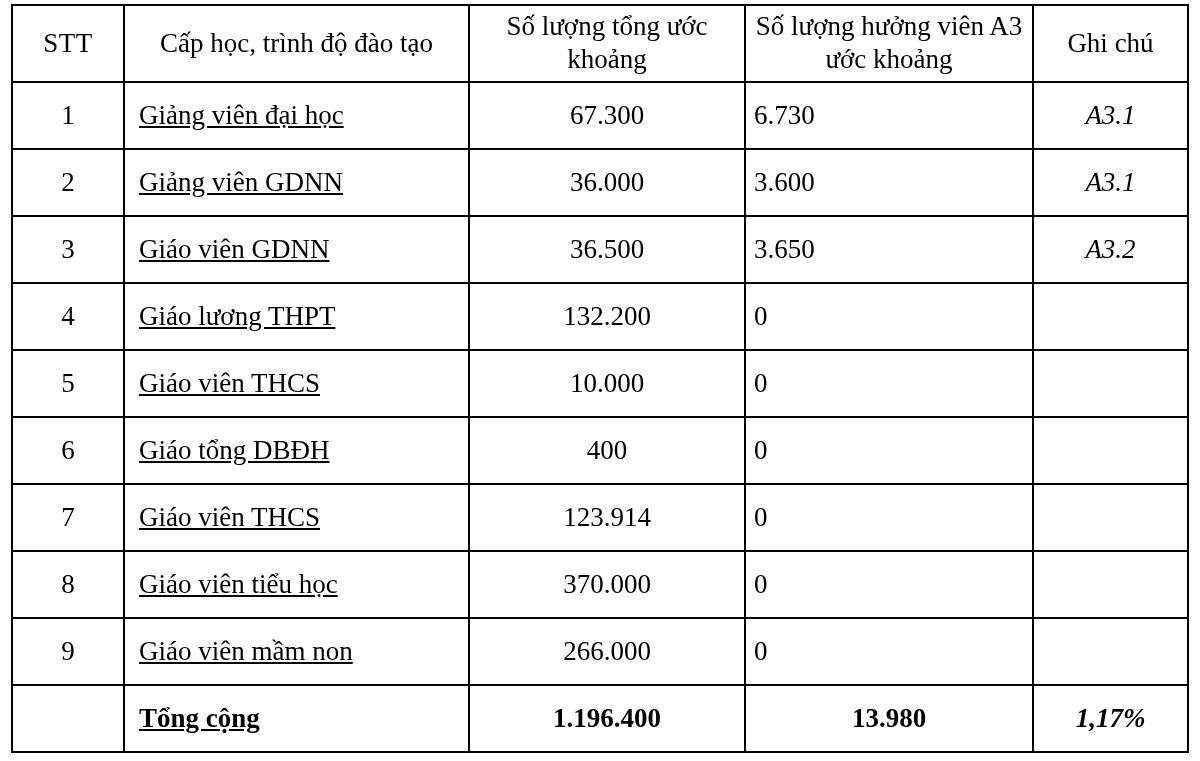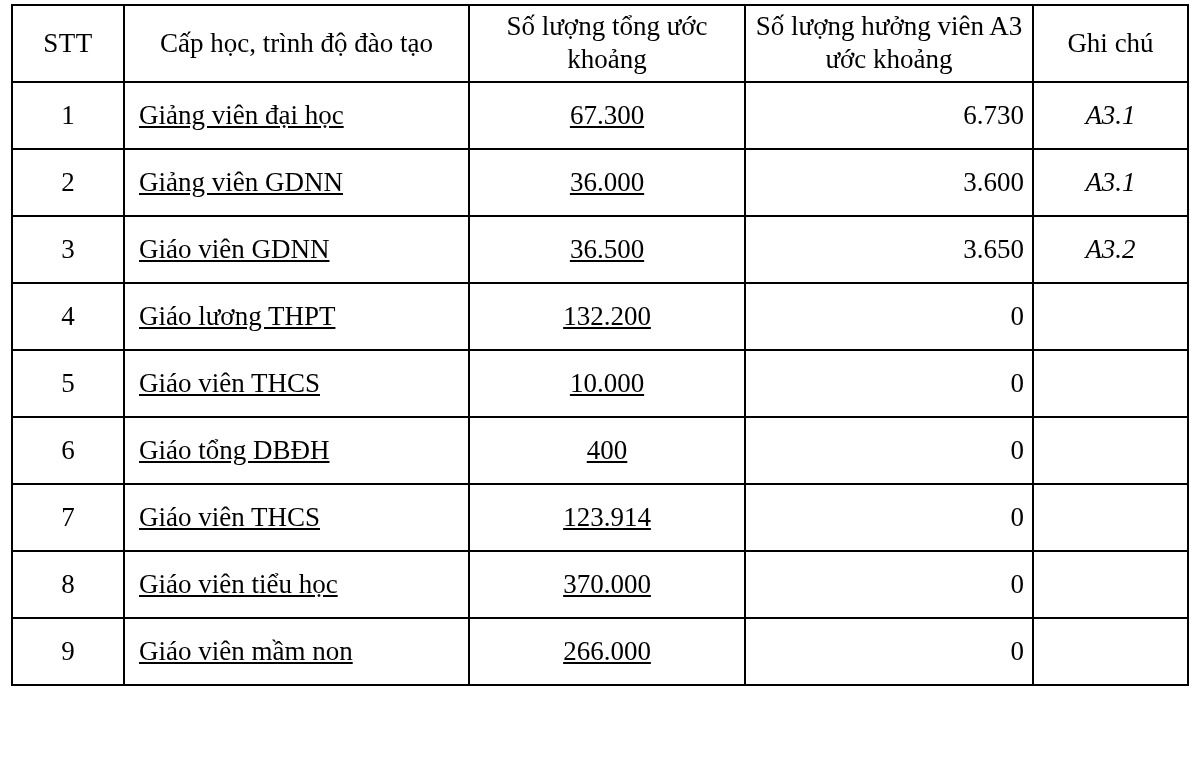--- a/index.html
+++ b/index.html
@@ -51,22 +51,22 @@
     text-align: center;
     font-size: 27px;
     line-height: 1.3;
     padding-top: 10px;
     padding-bottom: 12px;
   }
   thead th.h-stt { letter-spacing: 0.5px; }
 
   tbody td.stt   { text-align: center; }
   tbody td.level { text-align: left; padding-left: 14px; text-decoration: underline; }
-  tbody td.total { text-align: center; text-decoration: underline; }
-  tbody td.a3    { text-align: right; }
+  tbody td.total { text-align: center; }
+  tbody td.a3    { text-align: left; }
   tbody td.note  { text-align: center; font-style: italic; }
 
   tbody tr td { height: 57px; }
 
   tr.total-row td {
     font-weight: bold;
   }
   tr.total-row td.level { text-align: left; padding-left: 14px; }
   tr.total-row td.total,
   tr.total-row td.a3,
@@ -150,15 +150,22 @@
         <td class="a3">0</td>
         <td class="note"></td>
       </tr>
       <tr>
         <td class="stt">9</td>
         <td class="level">Giáo viên mầm non</td>
         <td class="total">266.000</td>
         <td class="a3">0</td>
         <td class="note"></td>
       </tr>
+      <tr class="total-row">
+        <td class="stt"></td>
+        <td class="level">Tổng cộng</td>
+        <td class="total">1.196.400</td>
+        <td class="a3">13.980</td>
+        <td class="note">1,17%</td>
+      </tr>
     </tbody>
   </table>
 </div>
 
 </body></html>

